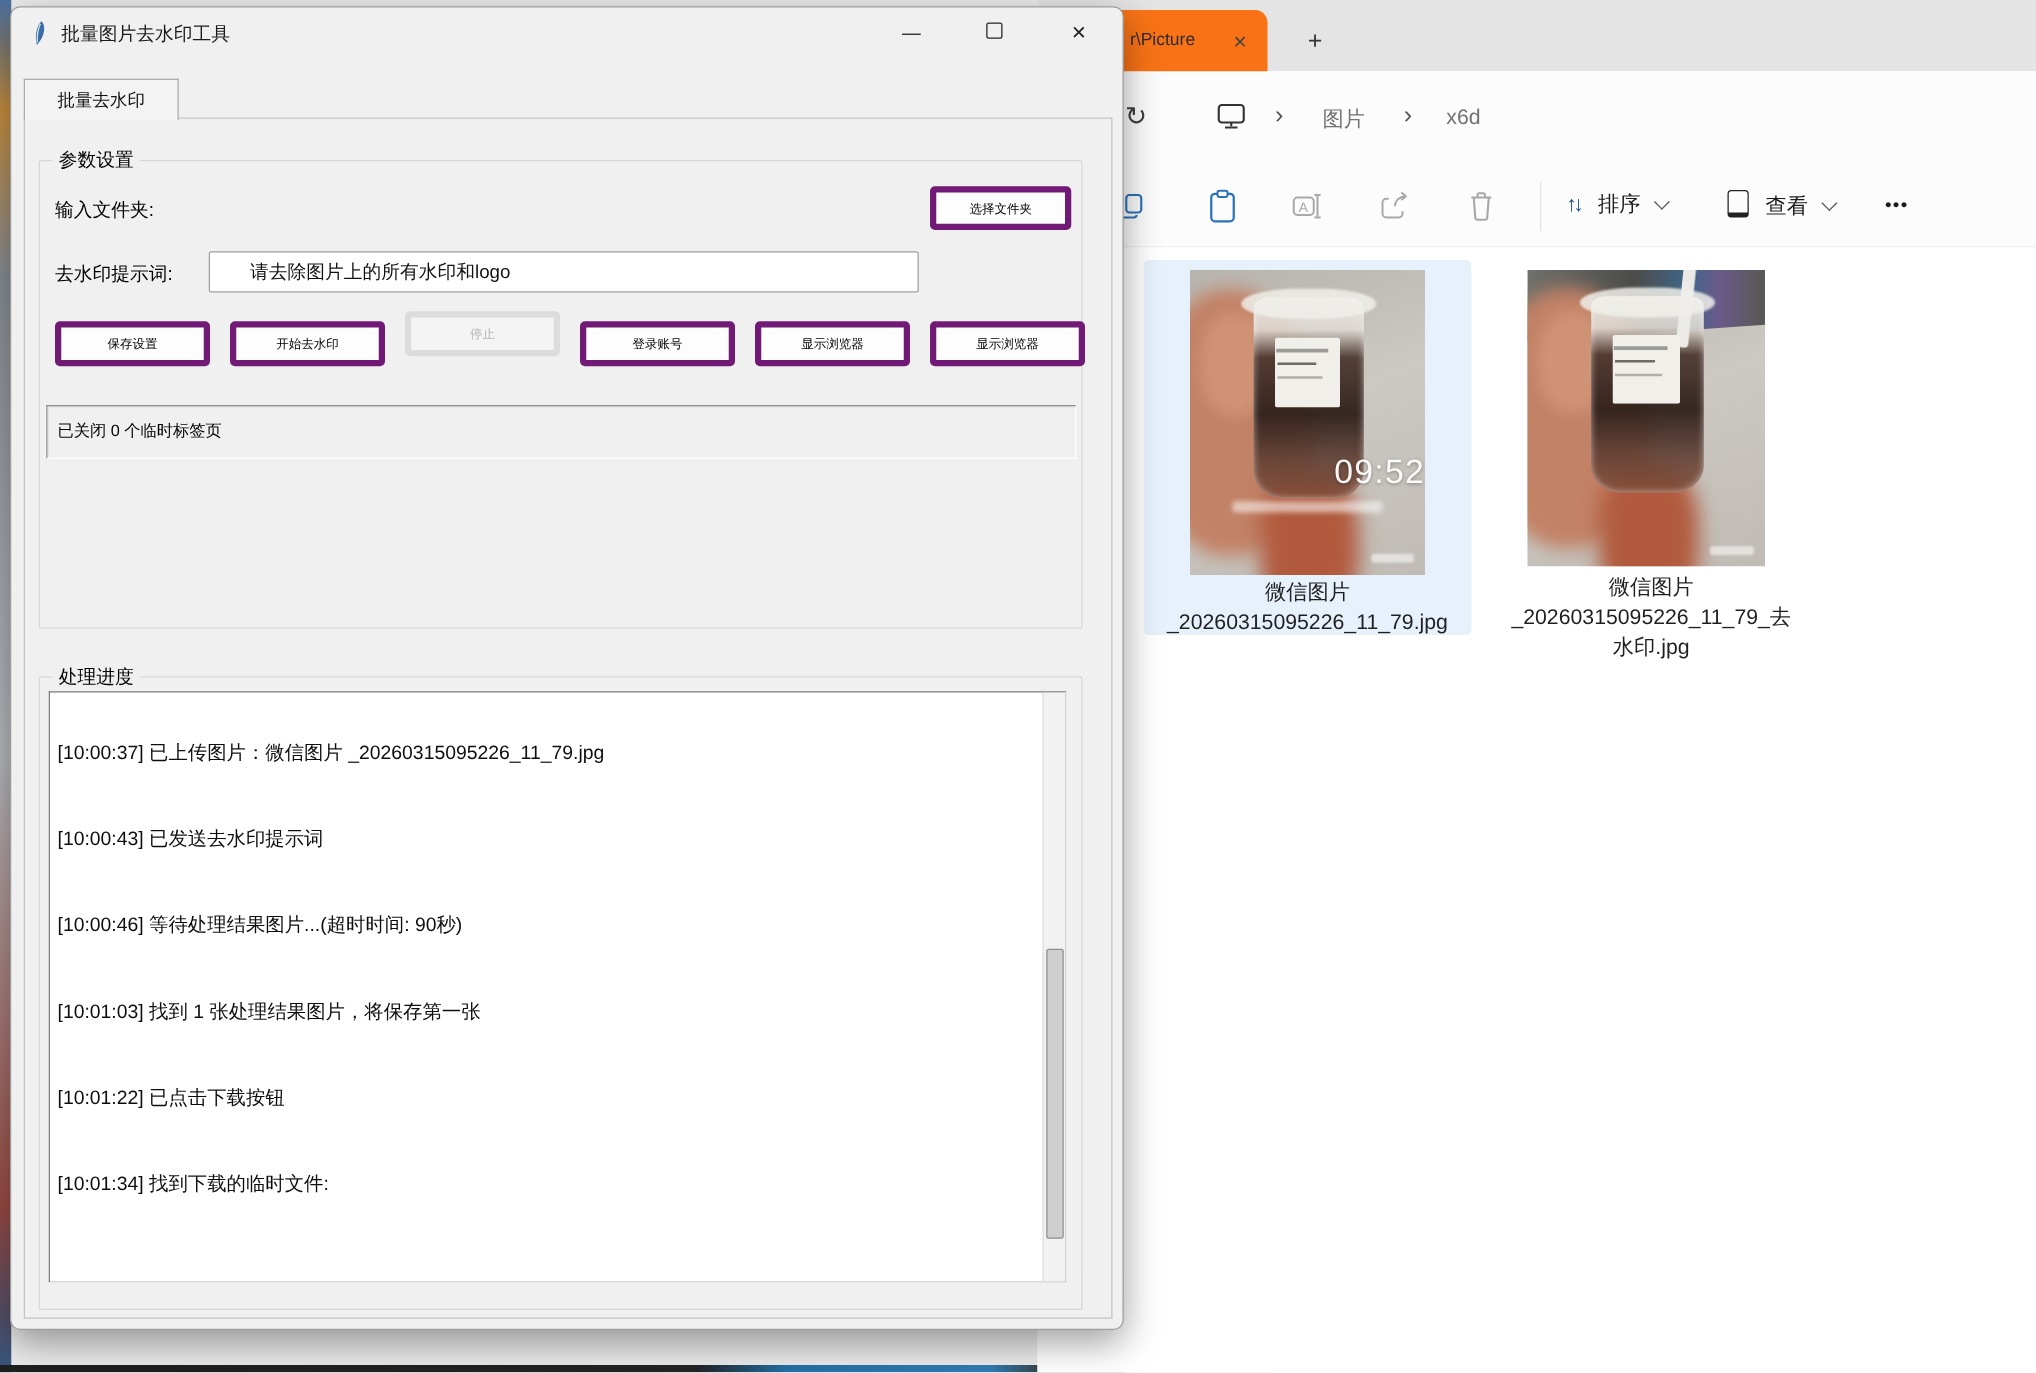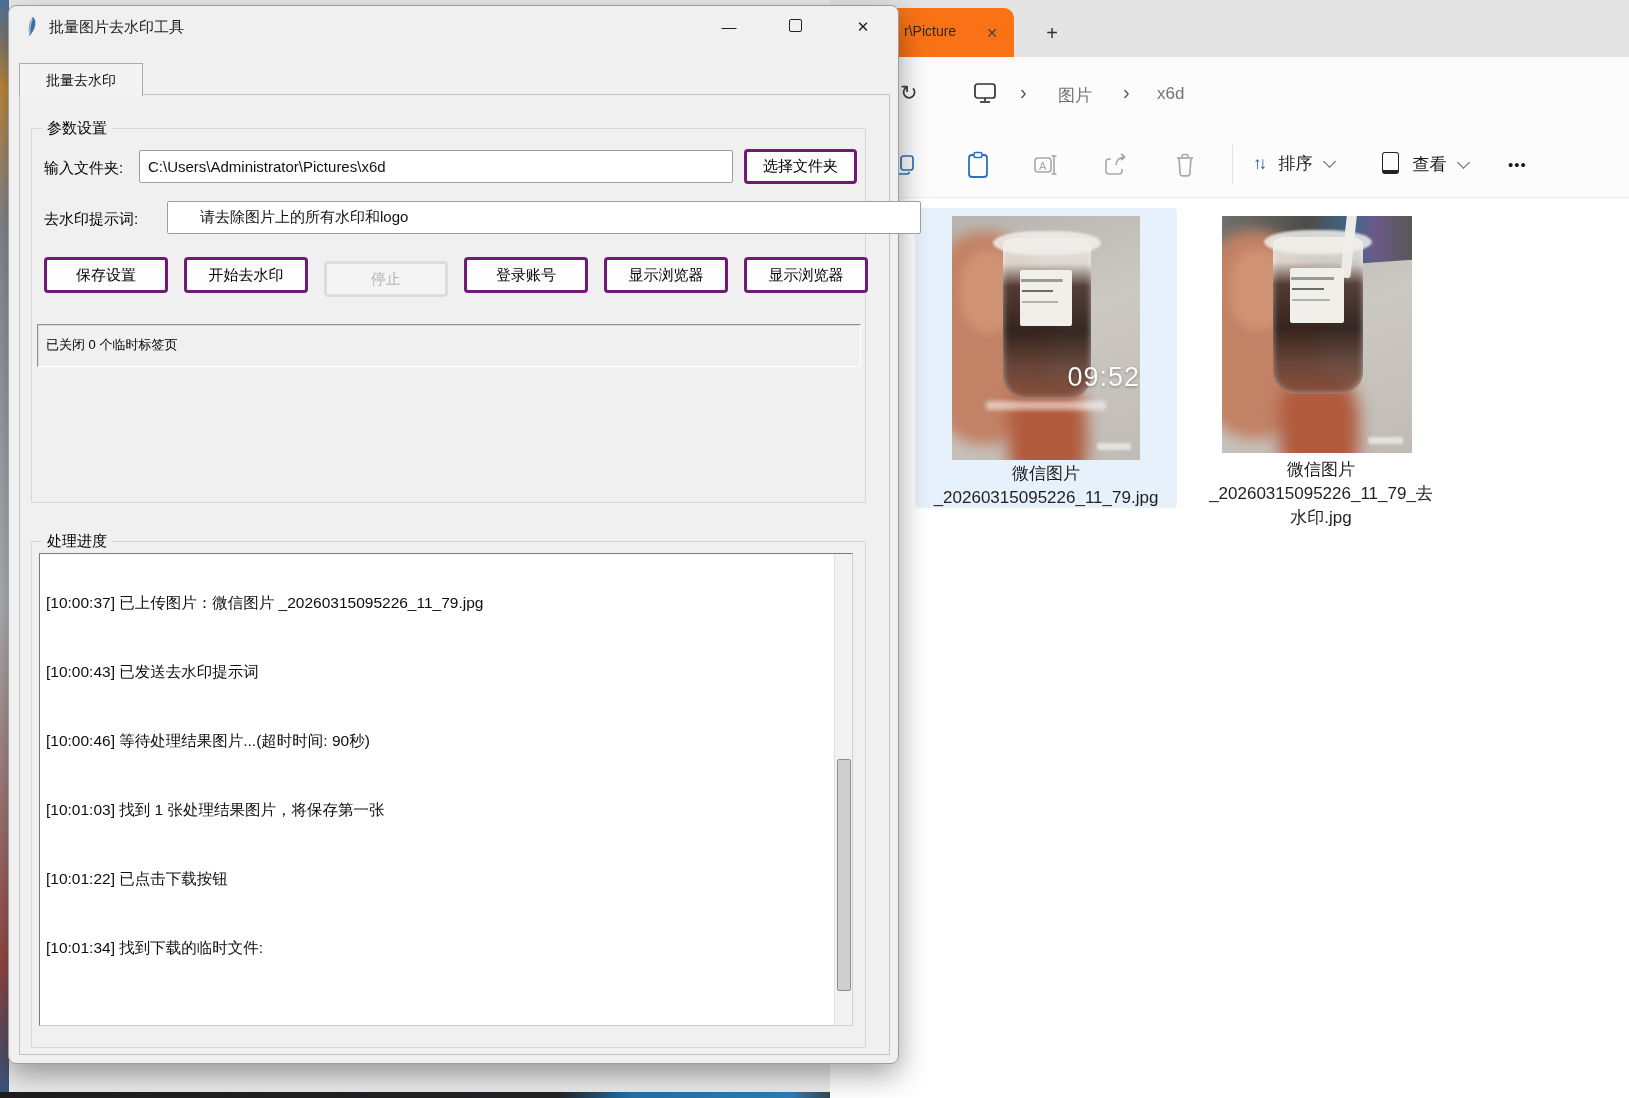--- a/index.html
+++ b/index.html
@@ -65,21 +65,21 @@
   .max-glyph{display:inline-block;width:11px;height:11px;border:1.3px solid #222;border-radius:2px;}
   .nb-tab{left:10px;top:57px;width:122px;height:32px;background:#f3f3f3;border:1px solid #ababab;border-bottom:none;
     text-align:center;line-height:32px;font-size:14px;color:#111;z-index:2;}
   .nb-pane{left:10px;top:88px;width:869px;height:959px;border:1px solid #c3c3c3;background:#f0f0f0;z-index:1;}
 
   .groupbox{border:1px solid #d7d7d7;border-radius:2px;}
   .grouplabel{position:absolute;top:-10px;left:10px;background:#f0f0f0;padding:0 5px;font-size:15px;color:#000;}
   .flabel{font-size:15px;color:#000;white-space:nowrap;}
   .entry{background:#fff;border:1px solid #9e9e9e;border-radius:2px;font-size:15px;color:#111;padding:0 8px;
     font-family:"Liberation Sans",sans-serif;box-sizing:border-box;}
-  .btn{background:#fdfdfd;border:3px solid #701a75;border-radius:4px;font-size:15px;color:#000;
+  .btn{background:#fdfdfd;border:5px solid #701a75;border-radius:4px;font-size:10px;color:#000;
     text-align:center;box-sizing:border-box;font-family:"Liberation Sans",sans-serif;}
   .btn.disabled{background:#f4f4f4;border-color:#dcdcdc;color:#b3b3b3;}
   .sunken{background:#f0f0f0;border:1px solid;border-color:#8f8f8f #ffffff #ffffff #8f8f8f;box-shadow:inset 1px 1px 0 #dedede;}
   .statustext{font-size:13px;color:#000;}
   .logarea{background:#ffffff;border:1px solid;border-color:#7a7a7a #cfcfcf #cfcfcf #7a7a7a;overflow:hidden;}
   .logtext{position:absolute;left:6px;top:-9px;right:24px;font-size:15.5px;line-height:23px;color:#0d0d0d;white-space:pre-wrap;word-break:break-all;}
   .vscroll{position:absolute;right:0;top:0;bottom:0;width:17px;background:#f2f2f2;border-left:1px solid #e0e0e0;}
   .vthumb{position:absolute;left:2px;width:12px;background:#cfcfcf;border:1px solid #8e8e8e;border-radius:2px;}
 </style>
 </head>
@@ -221,29 +221,28 @@
       <div class="abs winbtn" style="left:831px;top:6px;">✕</div>
     </div>
 
     <div class="abs nb-tab">批量去水印</div>
     <div class="abs nb-pane"></div>
 
     <div class="abs groupbox" style="left:22px;top:122px;width:833px;height:373px;z-index:3;">
       <span class="grouplabel">参数设置</span>
 
       <span class="abs flabel" style="left:12px;top:30px;">输入文件夹:</span>
-      <input class="abs entry" style="left: 107px; top: 21px; width: 594px; height: 33px;" readonly="" value="C:\Users\Administrator\Pictures\x6d">
       <button class="abs btn" style="left:712px;top:20px;width:113px;height:35px;">选择文件夹</button>
 
       <span class="abs flabel" style="left:12px;top:81px;">去水印提示词:</span>
-      <input class="abs entry" style="left: 135px; top: 72px; width: 754px; height: 33px; padding-left: 32px;" readonly="" value="请去除图片上的所有水印和logo">
+      <input class="abs entry" style="left: 135px; top: 72px; width: 568px; height: 33px; padding-left: 32px;" readonly="" value="请去除图片上的所有水印和logo">
 
       <button class="abs btn" style="left:12px;top:128px;width:124px;height:36px;">保存设置</button>
       <button class="abs btn" style="left:152px;top:128px;width:124px;height:36px;">开始去水印</button>
-      <button class="abs btn disabled" style="left:292px;top:132px;width:124px;height:36px;">停止</button>
+      <button class="abs btn disabled" style="left:292px;top:120px;width:124px;height:36px;">停止</button>
       <button class="abs btn" style="left:432px;top:128px;width:124px;height:36px;">登录账号</button>
       <button class="abs btn" style="left:572px;top:128px;width:124px;height:36px;">显示浏览器</button>
       <button class="abs btn" style="left:712px;top:128px;width:124px;height:36px;">显示浏览器</button>
 
       <div class="abs sunken" style="left:5px;top:195px;width:822px;height:41px;">
         <span class="abs statustext" style="left:8px;top:11px;">已关闭 0 个临时标签页</span>
       </div>
     </div>
 
     <div class="abs groupbox" style="left:22px;top:535px;width:833px;height:505px;z-index:3;">

